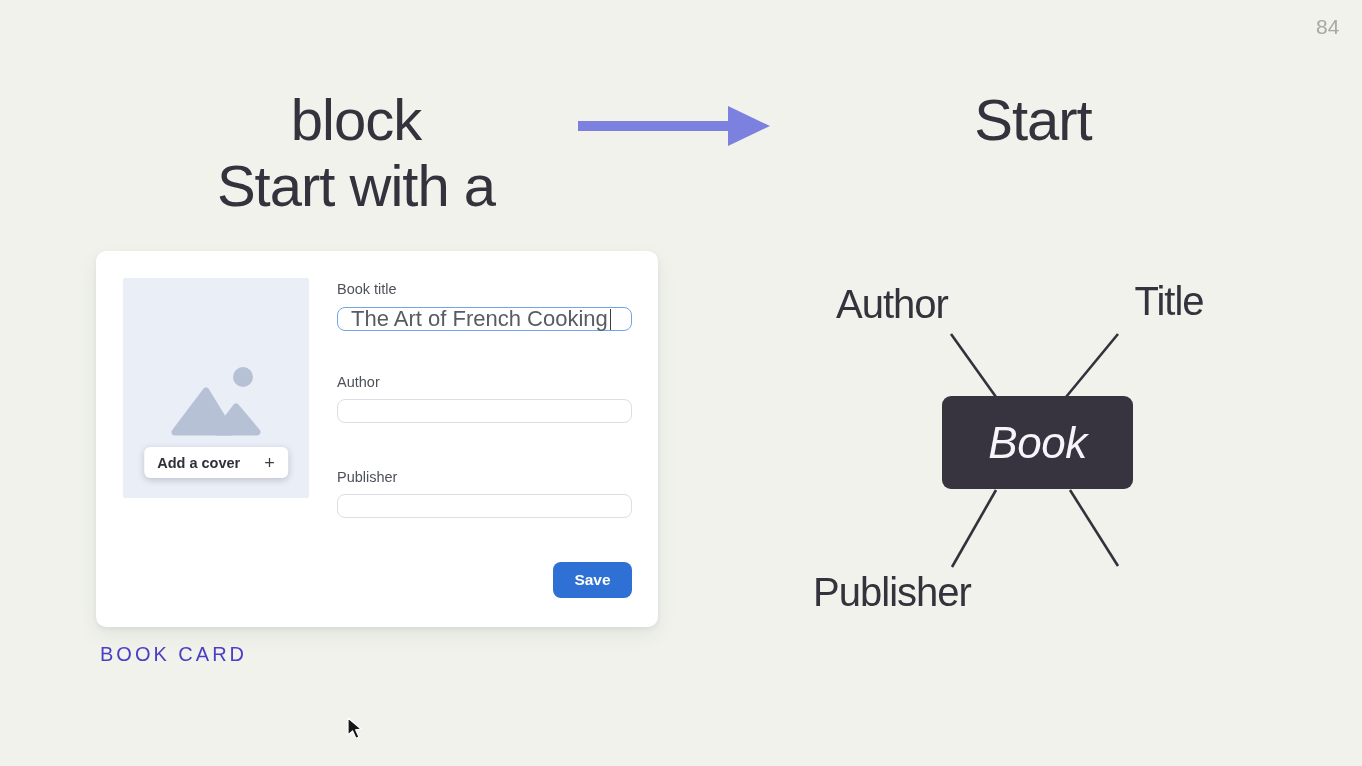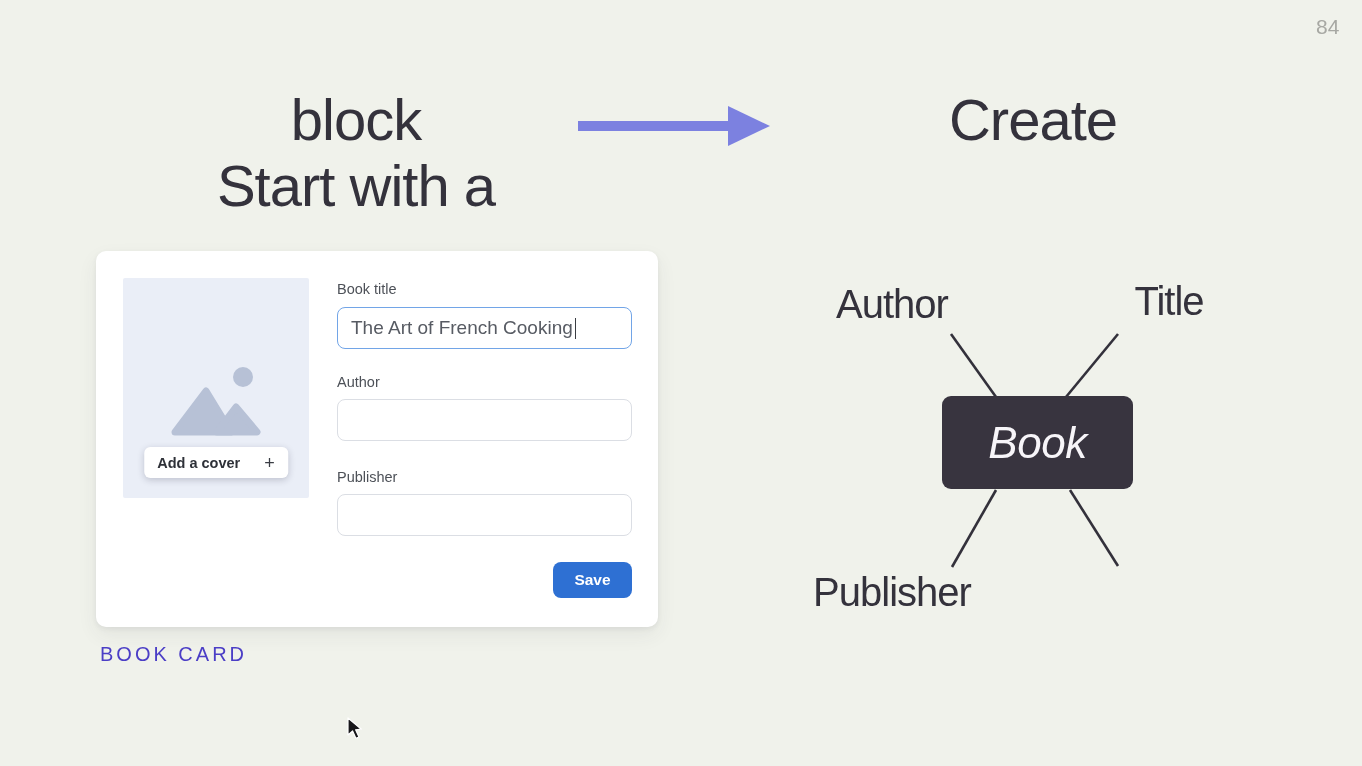--- a/index.html
+++ b/index.html
@@ -51,24 +51,24 @@
   }
   .add-cover-plus { font-size:18px; font-weight:400; color:#3a3d44; line-height:1; }
   .cursor-svg { position:absolute; left:250px; top:466px; }
 
   .field-label {
     position:absolute; left:241px;
     font-size:14.5px; color:#4d5158;
   }
   .lbl-1 { top:30px; }  .lbl-2 { top:123px; }  .lbl-3 { top:218px; }
   .input-box {
-    position:absolute; left:241px; width:295px; height:42px;
+    position:absolute; left:241px; width:295px; height:24px;
     background:#fff; border:1px solid #dbdee4; border-radius:8px;
     display:flex; align-items:center; padding:0 13px;
-    font-size:19px; color:#575b63; cursor:text;
+    font-size:22px; color:#575b63; cursor:text;
   }
   .input-1 { top:56px; border:1.5px solid #72a5e7; }
   .input-2 { top:148px; }
   .input-3 { top:243px; }
   .caret {
     width:1.5px; height:21px; background:#3a3d43; margin-left:2px; flex:none;
   }
   .save-btn {
     position:absolute; left:457px; top:311px; width:79px; height:36px;
     background:#2e70d3; color:#ffffff; border:none; border-radius:8px;
@@ -109,21 +109,21 @@
     <span>block</span>
     <span>Start with a</span>
   </div>
 
   <svg class="arrow-svg" width="194" height="46" viewBox="0 0 194 46">
     <rect x="0" y="18" width="154" height="10" fill="#7c81e0"></rect>
     <polygon points="150,3 192,23 150,43" fill="#7c81e0"></polygon>
   </svg>
 
   <div class="heading heading-right">
-    <span>Create</span>
+    <span>Start</span>
   </div>
 
   <div class="card">
 
     <div class="cover">
       <svg class="cover-icon" width="96" height="74" viewBox="0 0 96 74">
         <circle cx="74" cy="11" r="10" fill="#b7c1d6"></circle>
         <path d="M6 66 L37 25 L62 66 Z" fill="#b7c1d6" stroke="#b7c1d6" stroke-width="7" stroke-linejoin="round"></path>
         <path d="M48 66 L67 41 L88 66 Z" fill="#b7c1d6" stroke="#b7c1d6" stroke-width="7" stroke-linejoin="round"></path>
       </svg>

